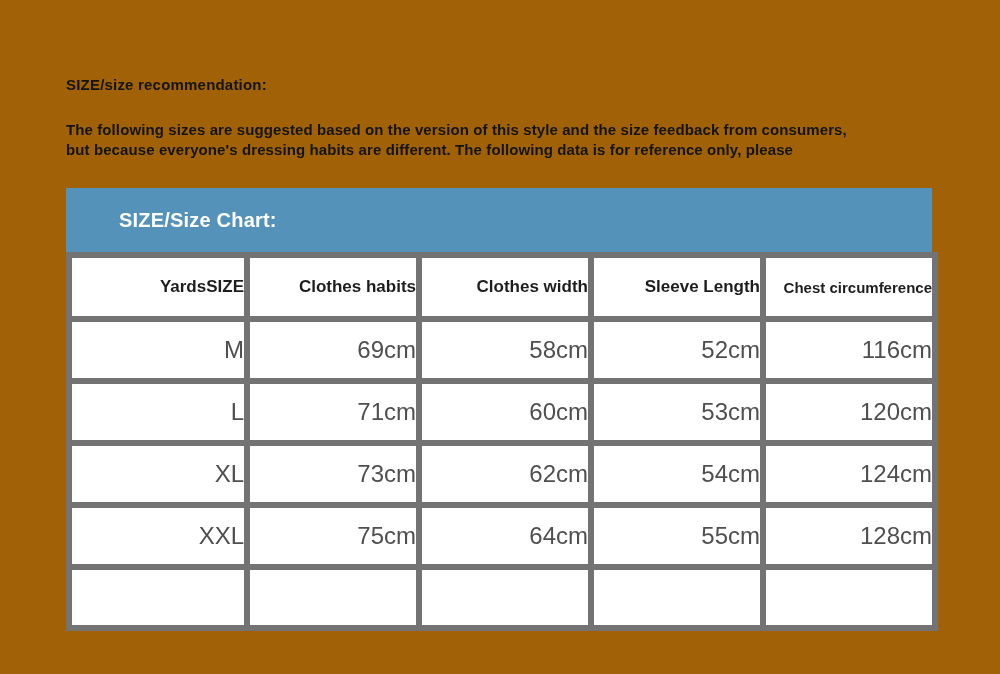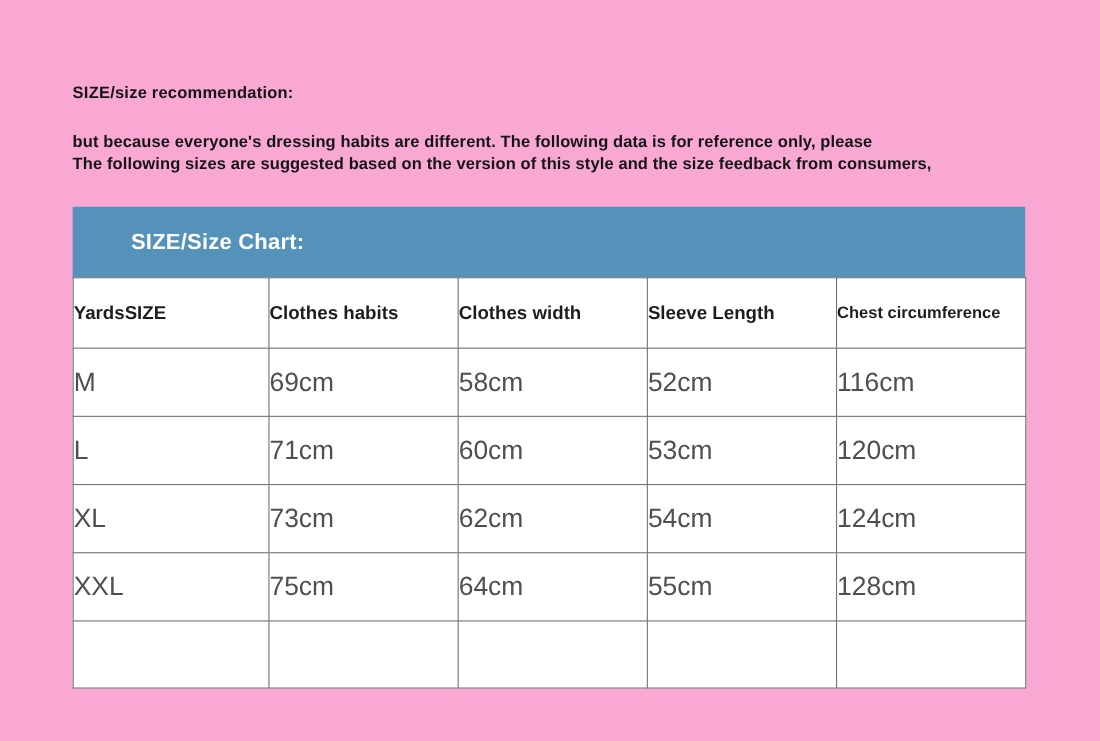--- a/index.html
+++ b/index.html
@@ -7,21 +7,21 @@
     width: 1000px;
     height: 674px;
     background: #ffffff;
     font-family: "Liberation Sans", sans-serif;
     overflow: hidden;
   }
   .page {
     position: relative;
     width: 1000px;
     height: 674px;
-    background: #f9a8d4;
+    background: #a16207;
   }
   .content {
     padding: 76px 0 0 66px;
   }
   .heading {
     font-size: 15px;
     font-weight: bold;
     color: #141414;
     line-height: 17px;
     letter-spacing: 0.2px;
@@ -51,22 +51,22 @@
     margin-left: 36px;
   }
   table.size-table {
     width: 866px;
     border-collapse: collapse;
     table-layout: fixed;
     background: #ffffff;
   }
   table.size-table th,
   table.size-table td {
-    border: 1px solid #737373;
-    text-align: left;
+    border: 6px solid #737373;
+    text-align: right;
     vertical-align: middle;
     overflow: hidden;
     white-space: nowrap;
   }
   table.size-table th {
     height: 64px;
     font-size: 17px;
     font-weight: bold;
     color: #1d1d1d;
   }
@@ -87,22 +87,22 @@
 </style>
 </head>
 <body>
 
 <div class="page">
   <div class="content">
 
     <div class="heading">SIZE/size recommendation:</div>
 
     <div class="disclaimer">
+      <div>The following sizes are suggested based on the version of this style and the size feedback from consumers,</div>
       <div>but because everyone's dressing habits are different. The following data is for reference only, please</div>
-      <div>The following sizes are suggested based on the version of this style and the size feedback from consumers,</div>
     </div>
 
     <div class="chart-title-bar" style="background: rgb(84, 146, 186);">
       <span>SIZE/Size Chart:</span>
     </div>
 
     <table class="size-table">
       <colgroup>
         <col class="c-first">
         <col class="c-rest">

